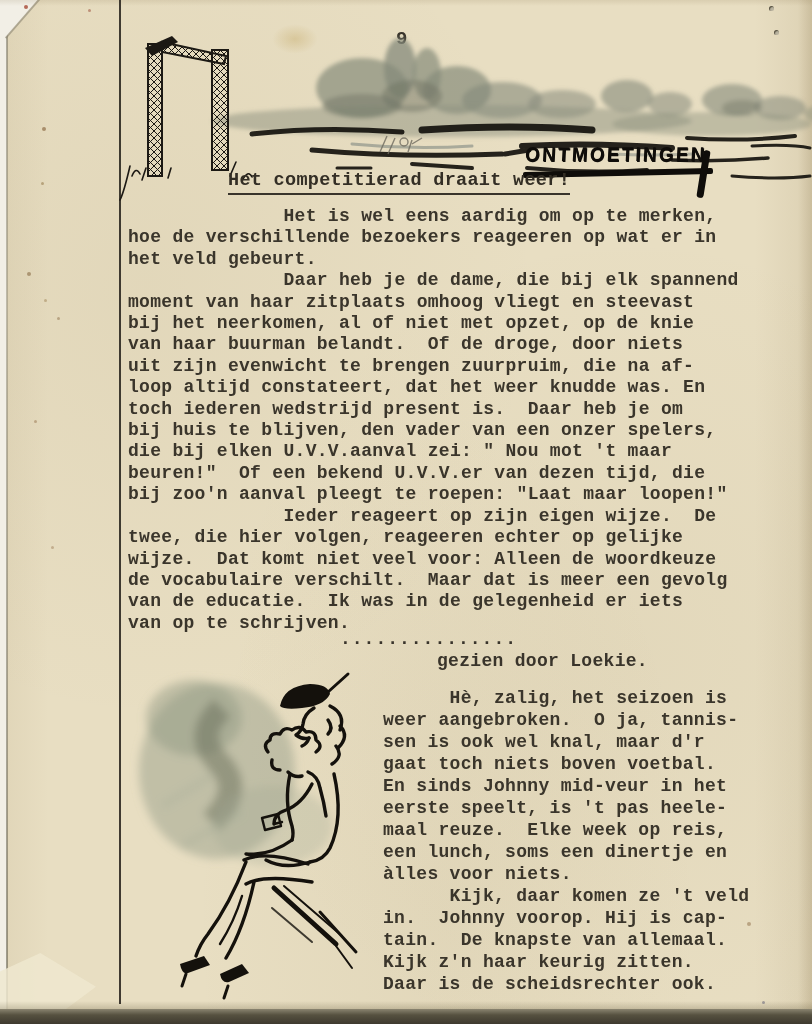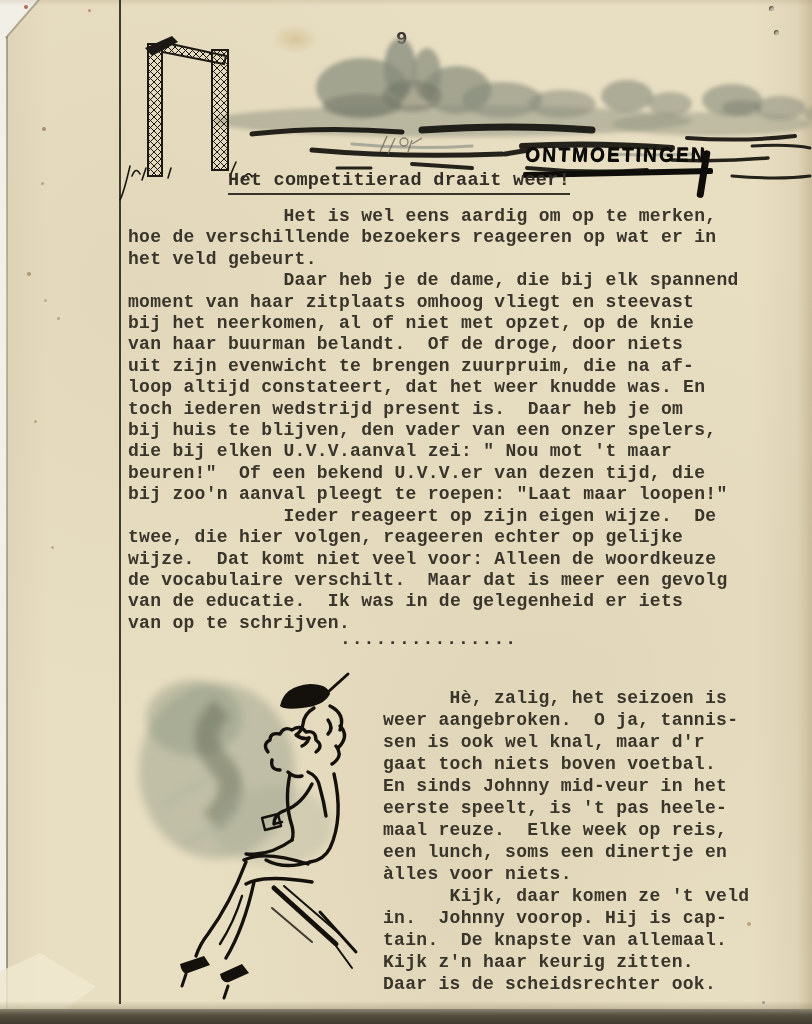--- a/index.html
+++ b/index.html
@@ -177,20 +177,21 @@
 beuren!"  Of een bekend U.V.V.er van dezen tijd, die
 bij zoo'n aanval pleegt te roepen: "Laat maar loopen!"
               Ieder reageert op zijn eigen wijze.  De
 twee, die hier volgen, reageeren echter op gelijke
 wijze.  Dat komt niet veel voor: Alleen de woordkeuze
 de vocabulaire verschilt.  Maar dat is meer een gevolg
 van de educatie.  Ik was in de gelegenheid er iets
 van op te schrijven.</div>
 
   <div class="abs dots-line">...............</div>
+  <div class="abs byline">gezien door Loekie.</div>
 
   <svg class="abs" style="left:122px;top:656px;" width="280" height="368" viewBox="0 0 280 368">
     <defs>
       <filter id="b4" x="-40%" y="-40%" width="180%" height="180%">
           <feGaussianBlur stdDeviation="4"></feGaussianBlur>
         </filter>
     </defs>
     <g filter="url(#b4)">
       <ellipse cx="95" cy="115" rx="78" ry="88" fill="#99a08b" opacity=".5"></ellipse>
       <ellipse cx="72" cy="62" rx="48" ry="38" fill="#8f9780" opacity=".45"></ellipse>

